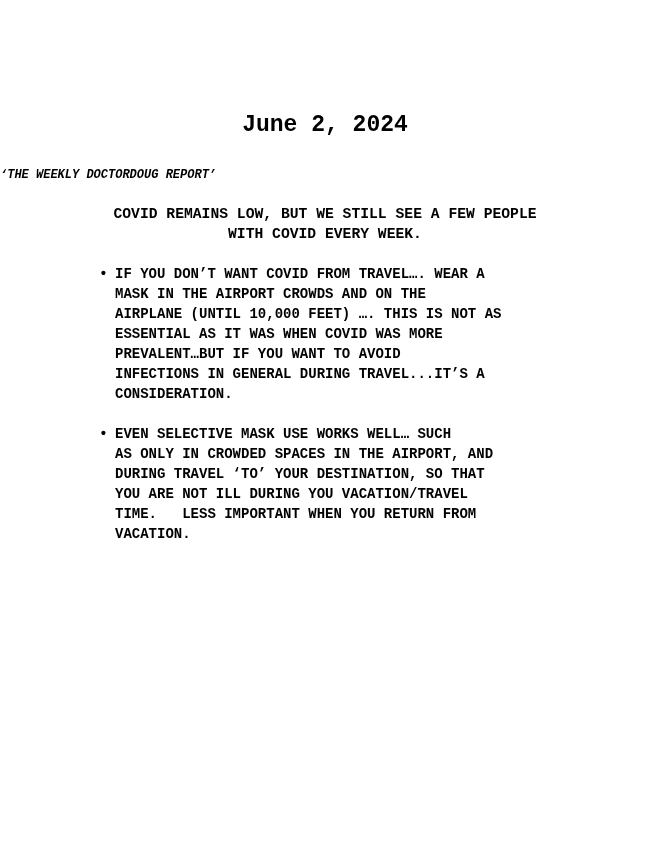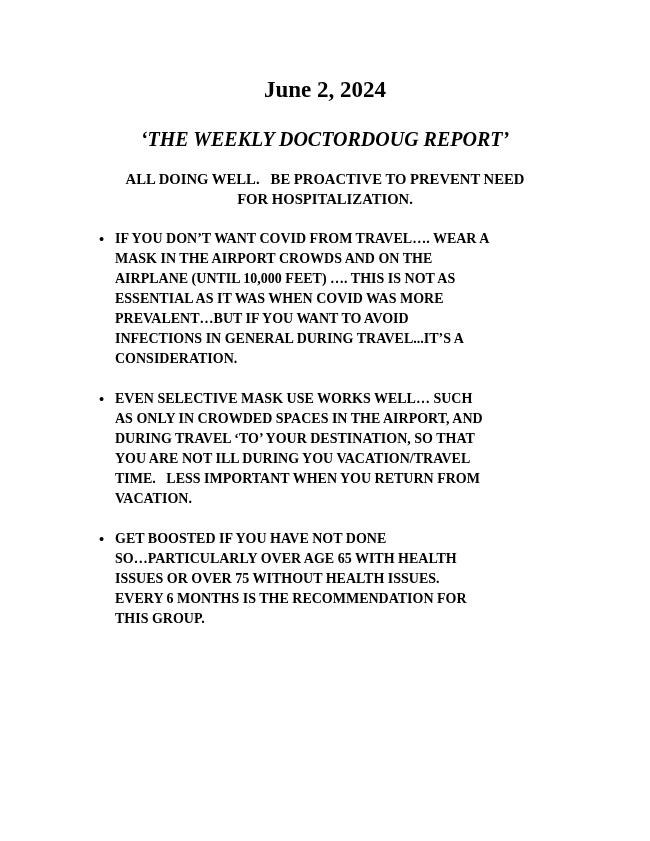--- a/index.html
+++ b/index.html
@@ -7,38 +7,38 @@
     padding: 0;
     background: #ffffff;
   }
   .page {
     position: relative;
     width: 650px;
     height: 841px;
     box-sizing: border-box;
     background: #ffffff;
     color: #000000;
-    font-family: Liberation Serif, serif;
+    font-family: Liberation Mono, monospace;
     font-weight: 700;
-    padding-top: 76px;
+    padding-top: 112px;
     overflow: hidden;
   }
   .title {
     margin: 0;
     font-size: 23px;
     line-height: 27px;
     text-align: center;
     font-weight: 700;
     white-space: pre-wrap;
   }
   .subtitle {
     margin: 26px 0 0 0;
-    font-size: 20px;
+    font-size: 12px;
     line-height: 20px;
-    text-align: center;
+    text-align: left;
     font-style: italic;
     font-weight: 700;
     white-space: pre-wrap;
   }
   .center-para {
     margin: 0;
     font-size: 14.7px;
     line-height: 20px;
     text-align: center;
     white-space: pre-wrap;
@@ -68,37 +68,32 @@
   }
 </style>
 </head>
 <body>
 
 <div class="page">
   <h1 class="title">June 2, 2024</h1>
 
   <h2 class="subtitle">‘THE WEEKLY DOCTORDOUG REPORT’</h2>
 
+  <p class="center-para first">COVID REMAINS LOW, BUT WE STILL SEE A FEW PEOPLE
+WITH COVID EVERY WEEK.</p>
 
-  <p class="center-para next">ALL DOING WELL.   BE PROACTIVE TO PREVENT NEED
-FOR HOSPITALIZATION.</p>
 
   <ul class="bullets">
     <li>IF YOU DON’T WANT COVID FROM TRAVEL…. WEAR A
 MASK IN THE AIRPORT CROWDS AND ON THE
 AIRPLANE (UNTIL 10,000 FEET) …. THIS IS NOT AS
 ESSENTIAL AS IT WAS WHEN COVID WAS MORE
 PREVALENT…BUT IF YOU WANT TO AVOID
 INFECTIONS IN GENERAL DURING TRAVEL...IT’S A
 CONSIDERATION.</li>
     <li>EVEN SELECTIVE MASK USE WORKS WELL… SUCH
 AS ONLY IN CROWDED SPACES IN THE AIRPORT, AND
 DURING TRAVEL ‘TO’ YOUR DESTINATION, SO THAT
 YOU ARE NOT ILL DURING YOU VACATION/TRAVEL
 TIME.   LESS IMPORTANT WHEN YOU RETURN FROM
 VACATION.</li>
-    <li>GET BOOSTED IF YOU HAVE NOT DONE
-SO…PARTICULARLY OVER AGE 65 WITH HEALTH
-ISSUES OR OVER 75 WITHOUT HEALTH ISSUES.
-EVERY 6 MONTHS IS THE RECOMMENDATION FOR
-THIS GROUP.</li>
   </ul>
 </div>
 
 </body></html>

